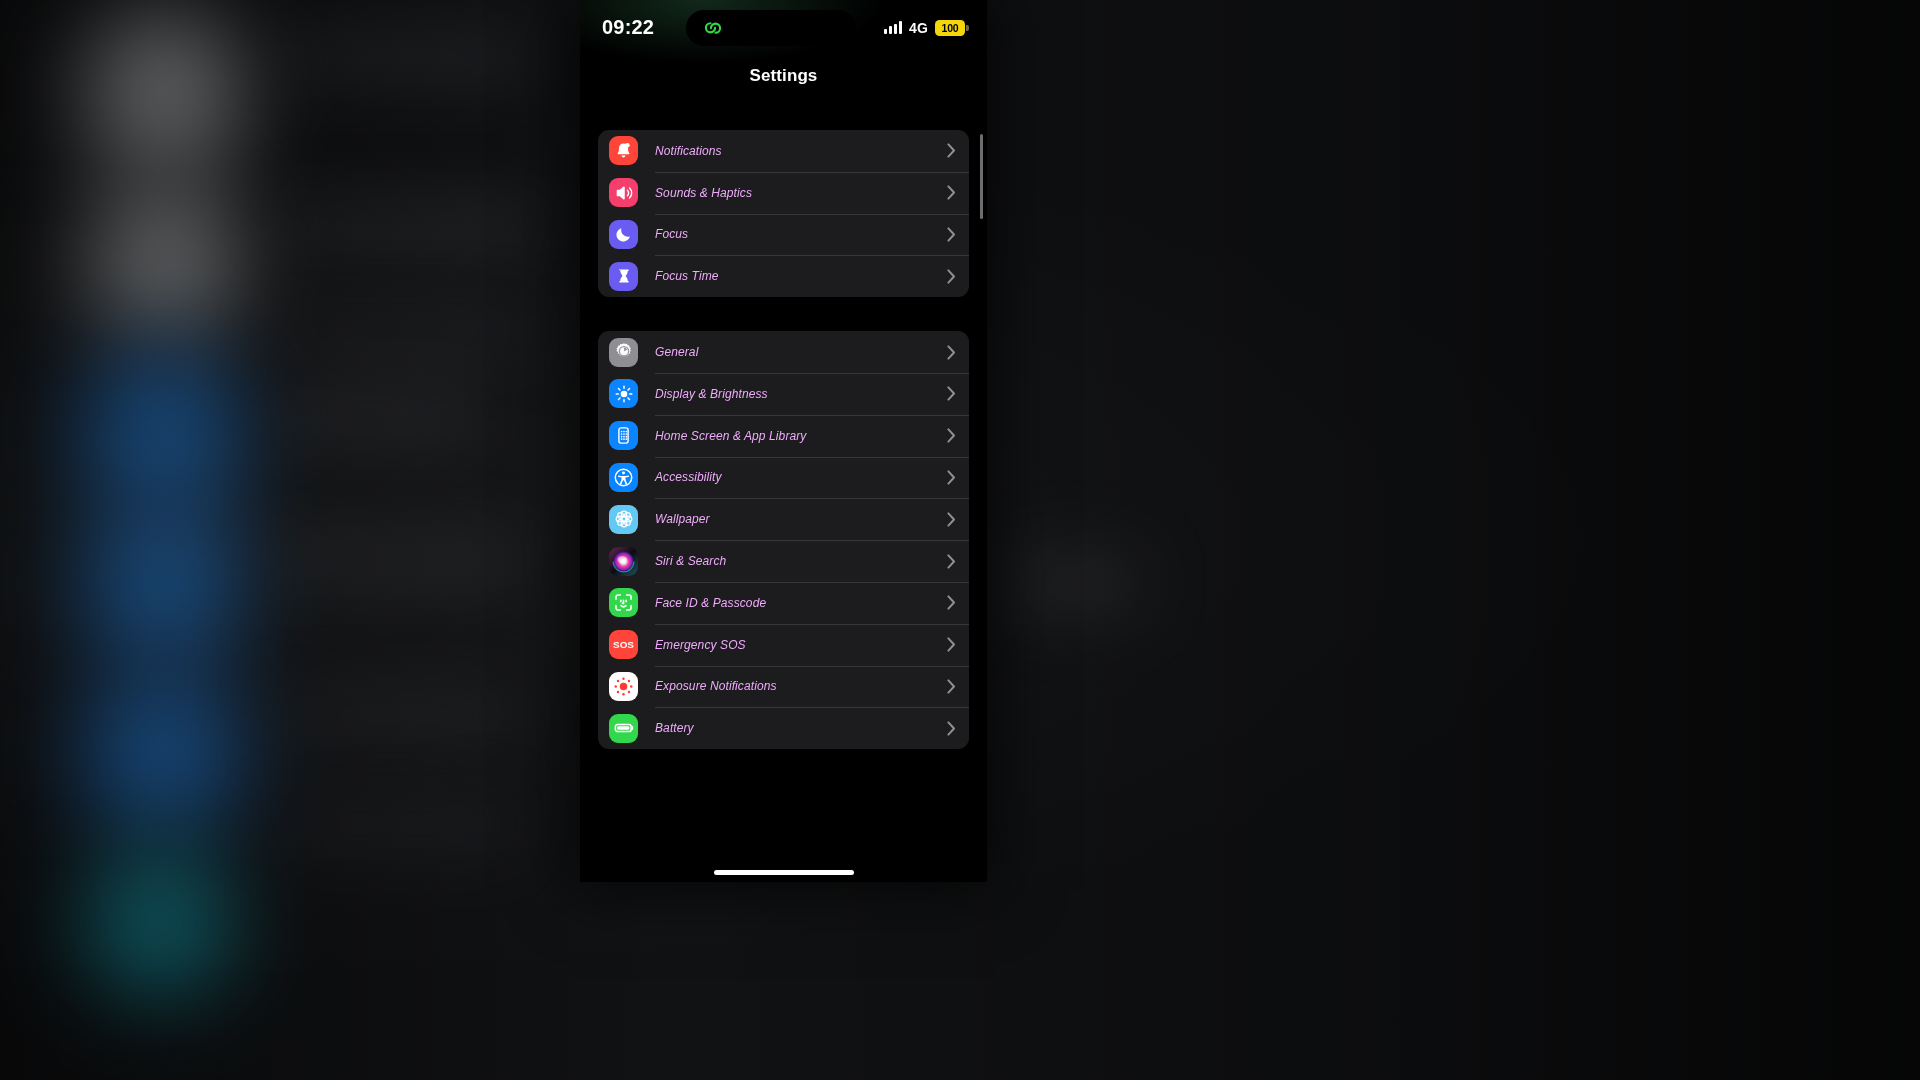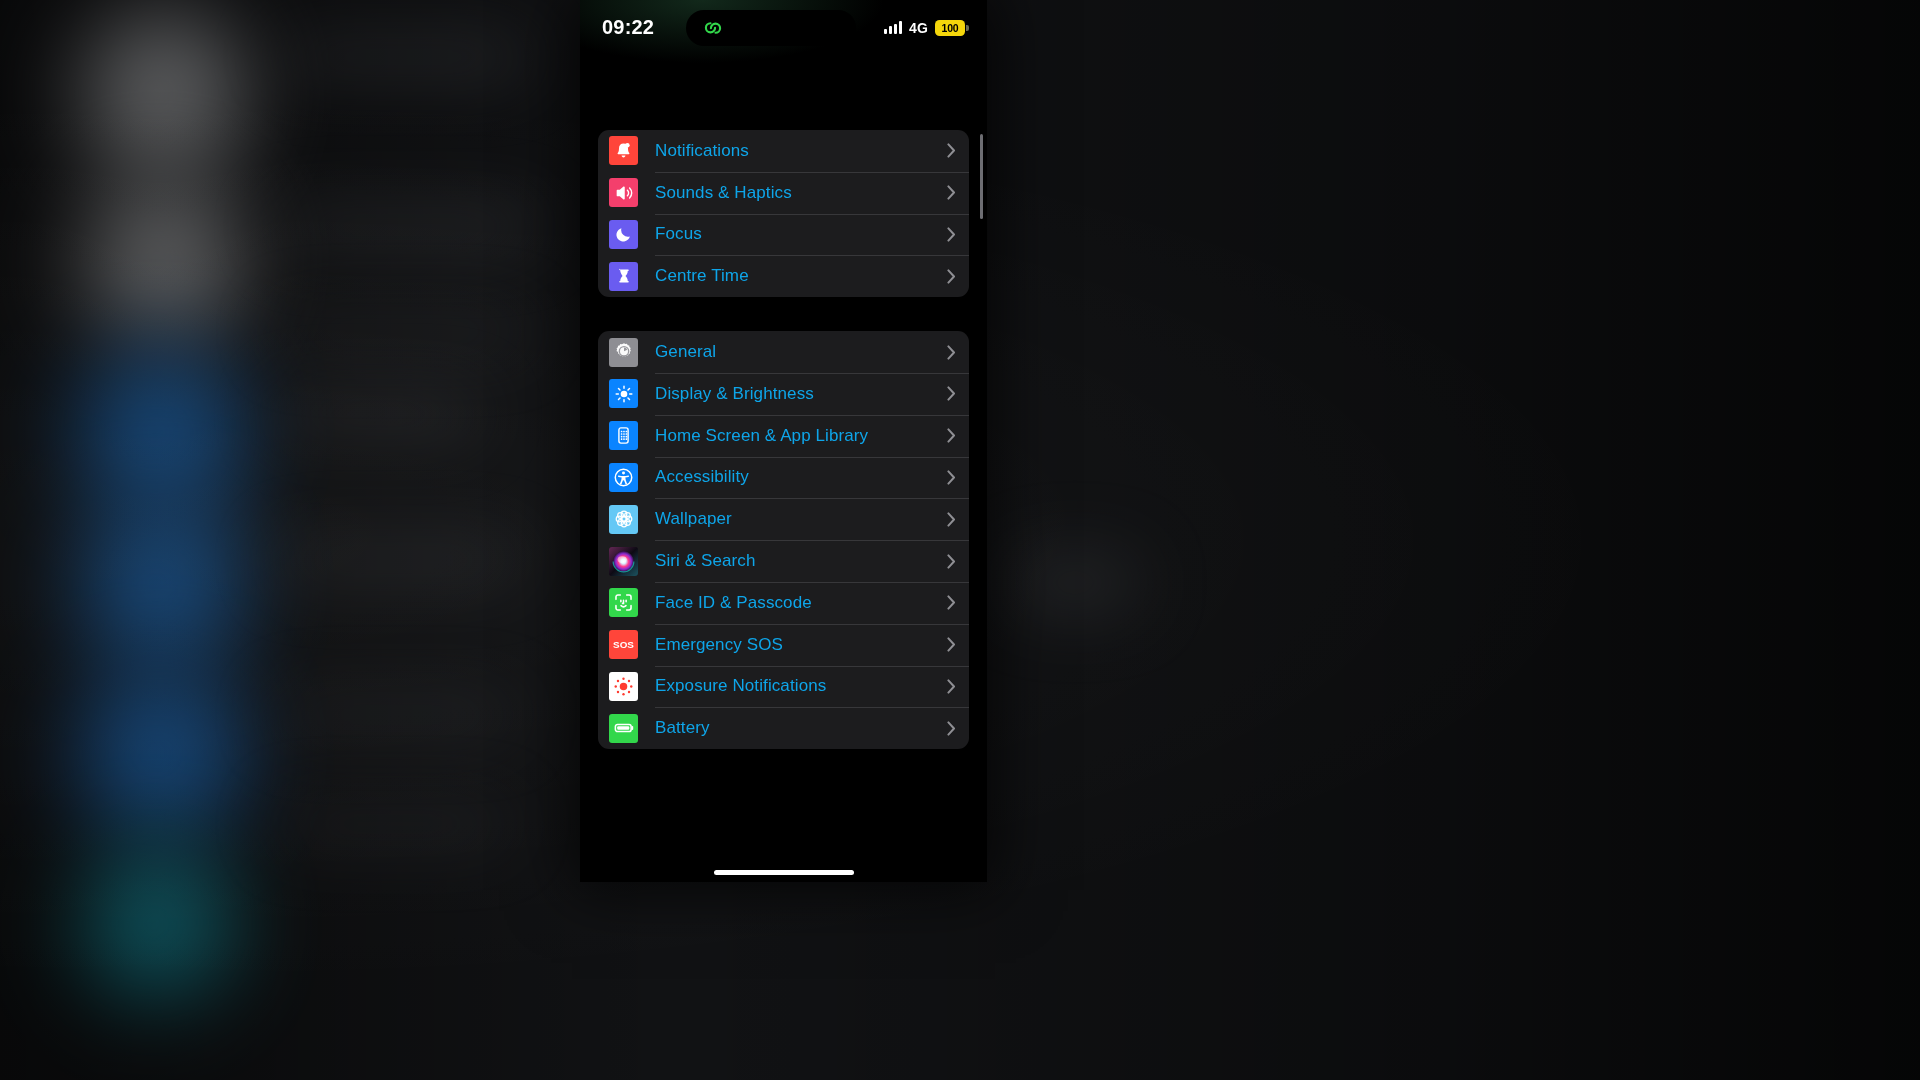--- a/index.html
+++ b/index.html
@@ -137,31 +137,32 @@
     cursor:default;
   }
   .row + .row::before {
     content:"";
     position:absolute; left:57px; right:0; top:0;
     height:1px; background:#37373a;
   }
   .ico {
     flex:0 0 auto;
     width:29px; height:29px;
-    border-radius:3px;
+    border-radius:9px;
     display:flex; align-items:center; justify-content:center;
     overflow:hidden;
   }
   .ico svg { display:block; }
   .row-label {
     margin-left:17px;
-    color:#0ea5e9;
-    font-size:17px;
+    color:#f0abfc;
+    font-size:12px;
     letter-spacing:.1px;
     white-space:nowrap;
+    font-style:italic;
   }
   .chev {
     margin-left:auto;
     margin-right:13px;
     color:#8e8e93;
     flex:0 0 auto;
   }
   .chev svg { display:block; }
 
   
@@ -227,20 +228,23 @@
           <i></i>
           <i></i>
       </span>
       <span class="net-label">4G</span>
       <span class="battery">
         <span>100</span>
       </span>
     </div>
   </div>
 
+  <div class="navbar">
+    <h1>Settings</h1>
+  </div>
 
   <div class="scrollarea" id="scrollarea">
     <div class="scrollbar"></div>
   <div class="group">
         <div class="row">
           <div class="ico" style="background: rgb(255, 69, 58);">
             <svg width="19" height="19" viewBox="0 0 24 24">
               <path fill="#fff" d="M12 3.2c-3.4 0-5.7 2.5-5.7 6 0 3.4-.6 4.9-1.6 6-.5.6-.1 1.5.7 1.5h13.2c.8 0 1.2-.9.7-1.5-1-1.1-1.6-2.6-1.6-6 0-3.5-2.3-6-5.7-6z"></path>
               <circle cx="16.9" cy="5.4" r="2.9" fill="#fff"></circle>
               <path fill="#fff" d="M9.6 18.4h4.8c0 1.4-1.1 2.4-2.4 2.4s-2.4-1-2.4-2.4z"></path>
@@ -280,21 +284,21 @@
               <path d="M1.4 1.4 7 7.5l-5.6 6.1" fill="none" stroke="currentColor" stroke-width="2" stroke-linecap="round" stroke-linejoin="round"></path>
             </svg>
           </div>
         </div>
         <div class="row">
           <div class="ico" style="background: rgb(106, 92, 240);">
             <svg width="18" height="18" viewBox="0 0 24 24">
               <path fill="#fff" d="M6.6 3.3h10.8c.6 0 1 .4 1 1s-.4 1-1 1h-.4c0 2.6-1.2 4.8-3.1 6.7 1.9 1.9 3.1 4.1 3.1 6.7h.4c.6 0 1 .4 1 1s-.4 1-1 1H6.6c-.6 0-1-.4-1-1s.4-1 1-1H7c0-2.6 1.2-4.8 3.1-6.7C8.2 9.1 7 6.9 7 4.3h-.4c-.6 0-1-.4-1-1s.4-1 1-1z"></path>
             </svg>
           </div>
-          <div class="row-label">Centre Time</div>
+          <div class="row-label">Focus Time</div>
           <div class="chev">
             <svg width="9" height="15" viewBox="0 0 9 15">
               <path d="M1.4 1.4 7 7.5l-5.6 6.1" fill="none" stroke="currentColor" stroke-width="2" stroke-linecap="round" stroke-linejoin="round"></path>
             </svg>
           </div>
         </div>
       </div>
       <div class="group">
         <div class="row">
           <div class="ico" style="background: rgb(142, 142, 147);">

